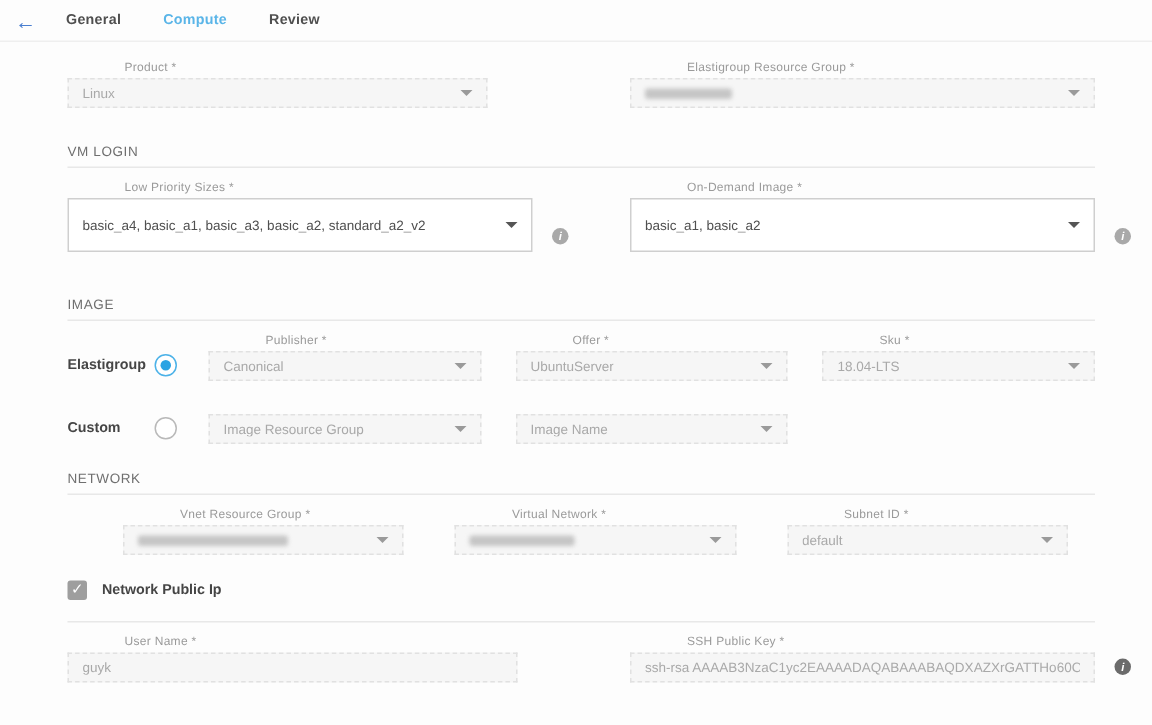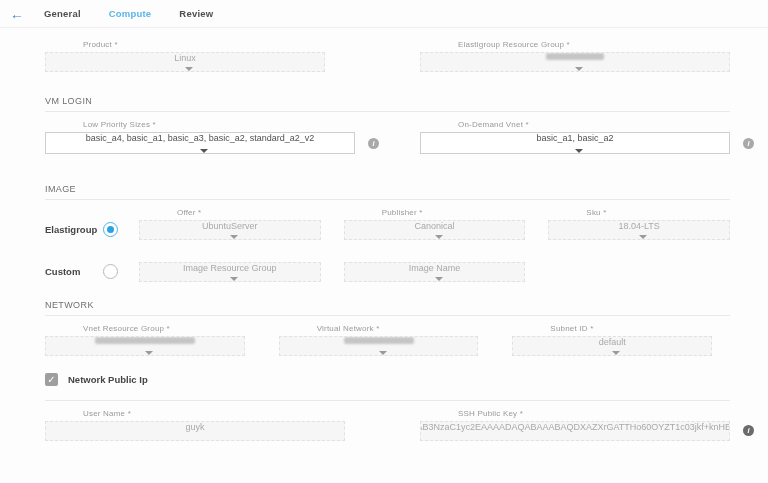--- a/index.html
+++ b/index.html
@@ -17,24 +17,24 @@
   
   .content { padding:12px 38px 0 45px; }
 
   .cols { display:flex; justify-content:space-between; position:relative; }
   .col { position:relative; }
   .w280 { width:280px; } .w310 { width:310px; } .w300 { width:300px; }
 
   .field-label { font-size:8px; color:#9a9a9a; margin-bottom:3px; letter-spacing:.2px;padding-left:38px; }
 
   .select, .input { height:20px; display:flex; align-items:center;
-    padding:0 9px; font-size:9px; white-space:nowrap; overflow:hidden;flex-direction:column; }
+    padding:0 9px; font-size:9px; white-space:nowrap; overflow:hidden; }
   .select { justify-content:space-between; }
   .disabled { background:#f6f6f6; border:1px dashed #e1e1e1; color:#a9a9a9; }
-  .enabled  { background:#ffffff; border:1px solid #cfcfcf; color:#4f4f4f; height:22px; }
+  .enabled  { background:#ffffff; border:1px solid #cfcfcf; color:#4f4f4f; height:36px; }
   .val { overflow:hidden; white-space:nowrap; }
 
   .caret { width:0; height:0; border-left:4px solid transparent; border-right:4px solid transparent;
     border-top:4.5px solid #9a9a9a; flex:none; margin-left:8px; }
   .enabled .caret { border-top-color:#555; }
 
   .redact { width:58px; height:7px; background:#c5c5c5; border-radius:2px; filter:blur(1.3px); }
   .redact.w100 { width:100px; } .redact.w70 { width:70px; }
 
   .info { position:absolute; right:-24px; top:50%; width:11px; height:11px; border-radius:50%;
@@ -56,21 +56,21 @@
     padding-bottom:5px; }
   .radio-row .rwrap { width:36px; flex:none; display:flex; padding-bottom:3px; }
   .radio { width:15px; height:15px; border-radius:50%; border:1.5px solid #b9b9b9; background:#fff;
     display:flex; align-items:center; justify-content:center; cursor:pointer; }
   .radio.on { border-color:#4cb2e8; }
   .radio.on .dot { width:7px; height:7px; border-radius:50%; background:#2aa3e3; }
   .rfields { flex:1; display:flex; gap:23px; }
   .rfield { flex:1; min-width:0; }
 
   
-  .net-row { display:flex; gap:34px; padding-right:18px; }
+  .net-row { display:flex; gap:34px; padding-right:18px;margin-left:37px; }
   .net-row .rfield { flex:1; }
 
   
   .check-row { display:flex; align-items:center; gap:10px; }
   .checkbox { width:13px; height:13px; border-radius:2px; background:#9e9e9e; color:#fff;
     font-size:10px; line-height:13px; text-align:center; cursor:pointer; }
   .check-label { font-size:9.5px; font-weight:700; color:#454545; }
 </style>
 </head>
 <body>
@@ -109,21 +109,21 @@
     <div class="cols mt8">
       <div class="col w310">
         <div class="field-label">Low Priority Sizes *</div>
         <div class="select enabled">
           <span class="val">basic_a4, basic_a1, basic_a3, basic_a2, standard_a2_v2</span>
           <span class="caret"></span>
         </div>
         <span class="info mid">i</span>
       </div>
       <div class="col w310">
-        <div class="field-label">On-Demand Vnet *</div>
+        <div class="field-label">On-Demand Image *</div>
         <div class="select enabled">
           <span class="val">basic_a1, basic_a2</span>
           <span class="caret"></span>
         </div>
         <span class="info mid">i</span>
       </div>
     </div>
   </div>
 
   <div class="mt30">
@@ -132,30 +132,30 @@
 
     <div class="radio-row mt8">
       <span class="rlabel">Elastigroup</span>
       <span class="rwrap">
           <span class="radio on">
             <span class="dot"></span>
           </span>
         </span>
       <div class="rfields">
         <div class="rfield">
+          <div class="field-label">Publisher *</div>
+          <div class="select disabled">
+            <span class="val">Canonical</span>
+            <span class="caret"></span>
+          </div>
+        </div>
+        <div class="rfield">
           <div class="field-label">Offer *</div>
           <div class="select disabled">
             <span class="val">UbuntuServer</span>
-            <span class="caret"></span>
-          </div>
-        </div>
-        <div class="rfield">
-          <div class="field-label">Publisher *</div>
-          <div class="select disabled">
-            <span class="val">Canonical</span>
             <span class="caret"></span>
           </div>
         </div>
         <div class="rfield">
           <div class="field-label">Sku *</div>
           <div class="select disabled">
             <span class="val">18.04-LTS</span>
             <span class="caret"></span>
           </div>
         </div>

